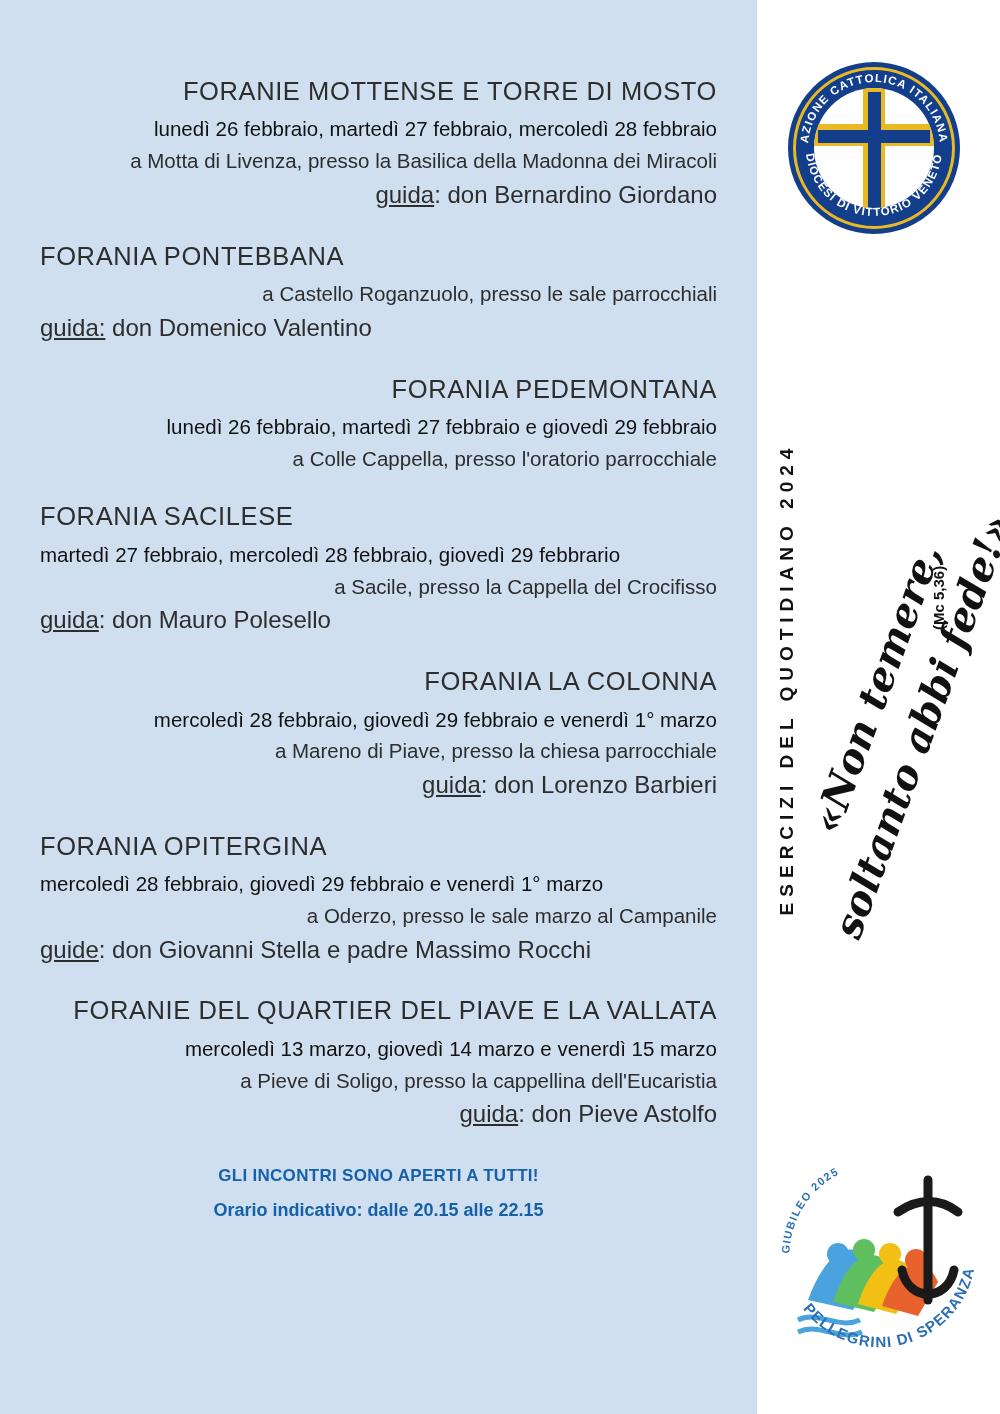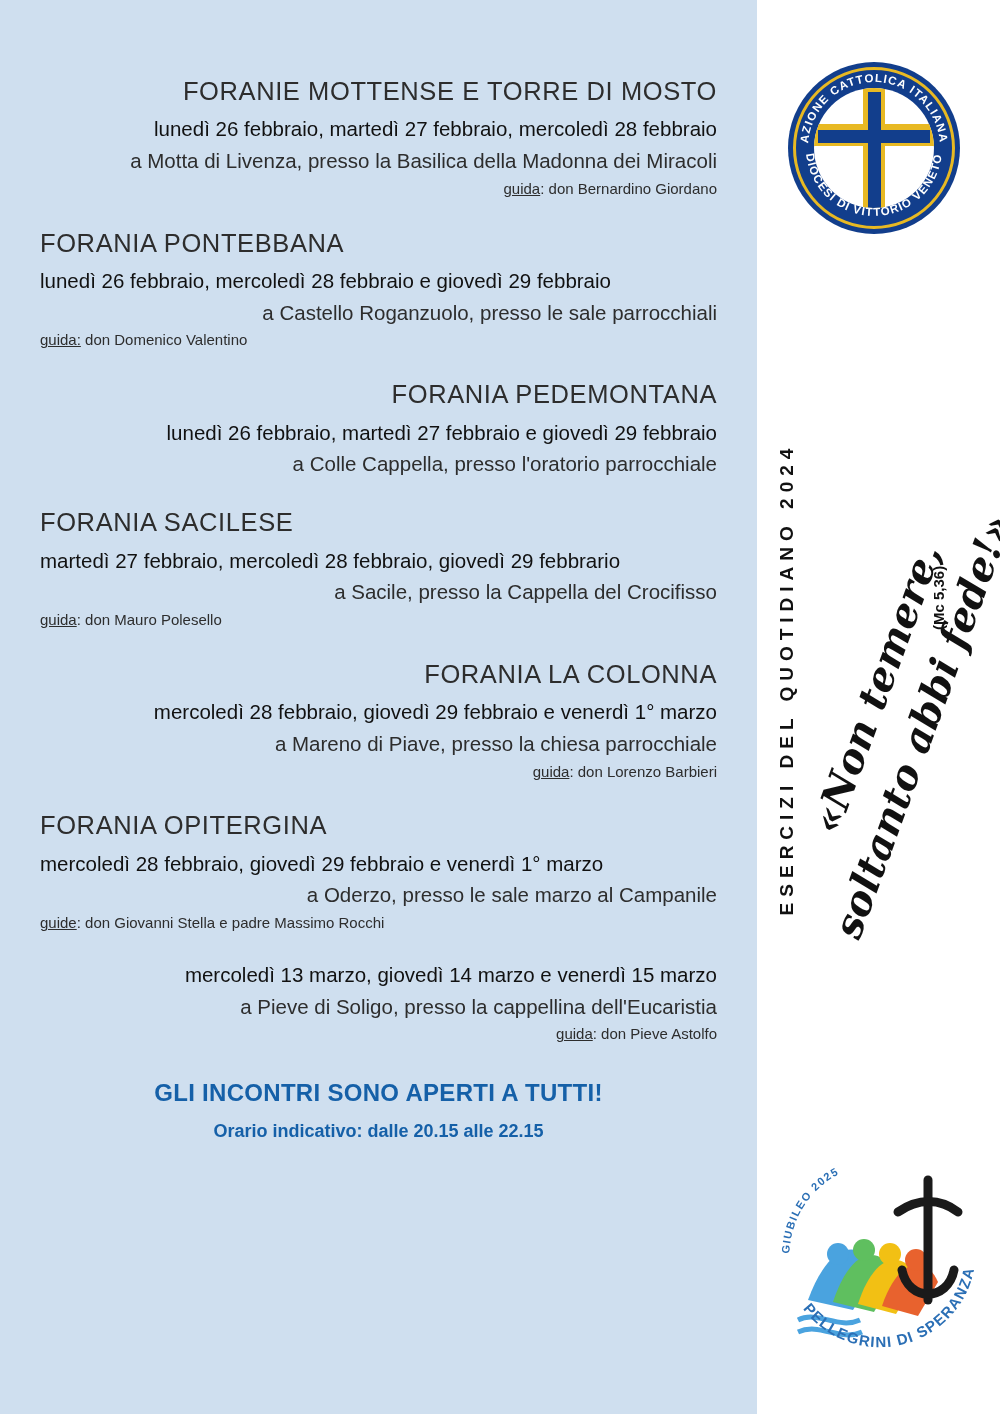--- a/index.html
+++ b/index.html
@@ -64,36 +64,36 @@
     margin-bottom: 2px;
   }
   .block .place {
     font-size: 20.5px;
     color: #2d2d2d;
     line-height: 1.45;
     margin-bottom: 2px;
     text-align: right;
   }
   .block .guide {
-    font-size: 15px;
+    font-size: 24px;
     color: #2d2d2d;
     line-height: 1.45;
   }
   .guide .gl {
     text-decoration: underline;
   }
   .align-right { text-align: right; }
   .align-left { text-align: left; }
 
   .footer {
     text-align: center;
     margin-top: 34px;
   }
   .footer .f1 {
-    font-size: 24px;
+    font-size: 17px;
     font-weight: bold;
     color: #1560a8;
     letter-spacing: 0.3px;
     margin-bottom: 14px;
   }
   .footer .f2 {
     font-size: 18px;
     font-weight: bold;
     color: #1560a8;
   }
@@ -263,21 +263,20 @@
 
     <div class="block align-right">
       <div class="fname">FORANIE MOTTENSE E TORRE DI MOSTO</div>
       <div class="dates">lunedì 26 febbraio, martedì 27 febbraio, mercoledì 28 febbraio</div>
       <div class="place">a Motta di Livenza, presso la Basilica della Madonna dei Miracoli</div>
       <div class="guide"><span class="gl">guida</span><span>: don Bernardino Giordano</span></div>
     </div>
 
     <div class="block align-left">
       <div class="fname">FORANIA PONTEBBANA</div>
-      <div class="dates">lunedì 26 febbraio, mercoledì 28 febbraio e giovedì 29 febbraio</div>
       <div class="place">a Castello Roganzuolo, presso le sale parrocchiali</div>
       <div class="guide"><span class="gl">guida:</span><span> don Domenico Valentino</span></div>
     </div>
 
     <div class="block align-right">
       <div class="fname">FORANIA PEDEMONTANA</div>
       <div class="dates">lunedì 26 febbraio, martedì 27 febbraio e giovedì 29 febbraio</div>
       <div class="place">a Colle Cappella, presso l'oratorio parrocchiale</div>
     </div>
 
@@ -296,20 +295,21 @@
     </div>
 
     <div class="block align-left">
       <div class="fname">FORANIA OPITERGINA</div>
       <div class="dates">mercoledì 28 febbraio, giovedì 29 febbraio e venerdì 1° marzo</div>
       <div class="place">a Oderzo, presso le sale marzo al Campanile</div>
       <div class="guide"><span class="gl">guide</span><span>: don Giovanni Stella e padre Massimo Rocchi</span></div>
     </div>
 
     <div class="block align-right">
+      <div class="fname">FORANIE DEL QUARTIER DEL PIAVE E LA VALLATA</div>
       <div class="dates">mercoledì 13 marzo, giovedì 14 marzo e venerdì 15 marzo</div>
       <div class="place">a Pieve di Soligo, presso la cappellina dell'Eucaristia</div>
       <div class="guide"><span class="gl">guida</span><span>: don Pieve Astolfo</span></div>
     </div>
 
     <div class="footer">
       <div class="f1">GLI INCONTRI SONO APERTI A TUTTI!</div>
       <div class="f2">Orario indicativo: dalle 20.15 alle 22.15</div>
     </div>
 

